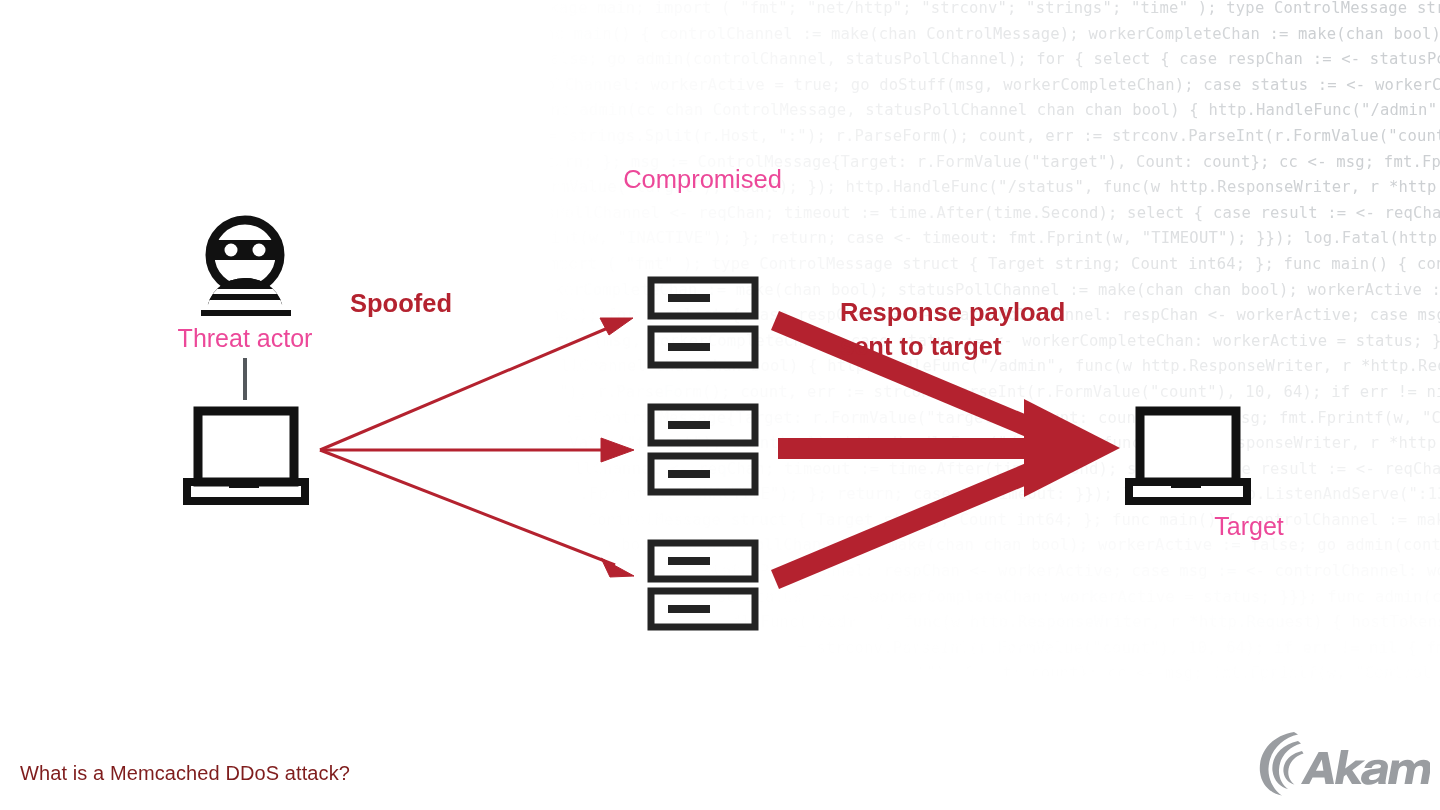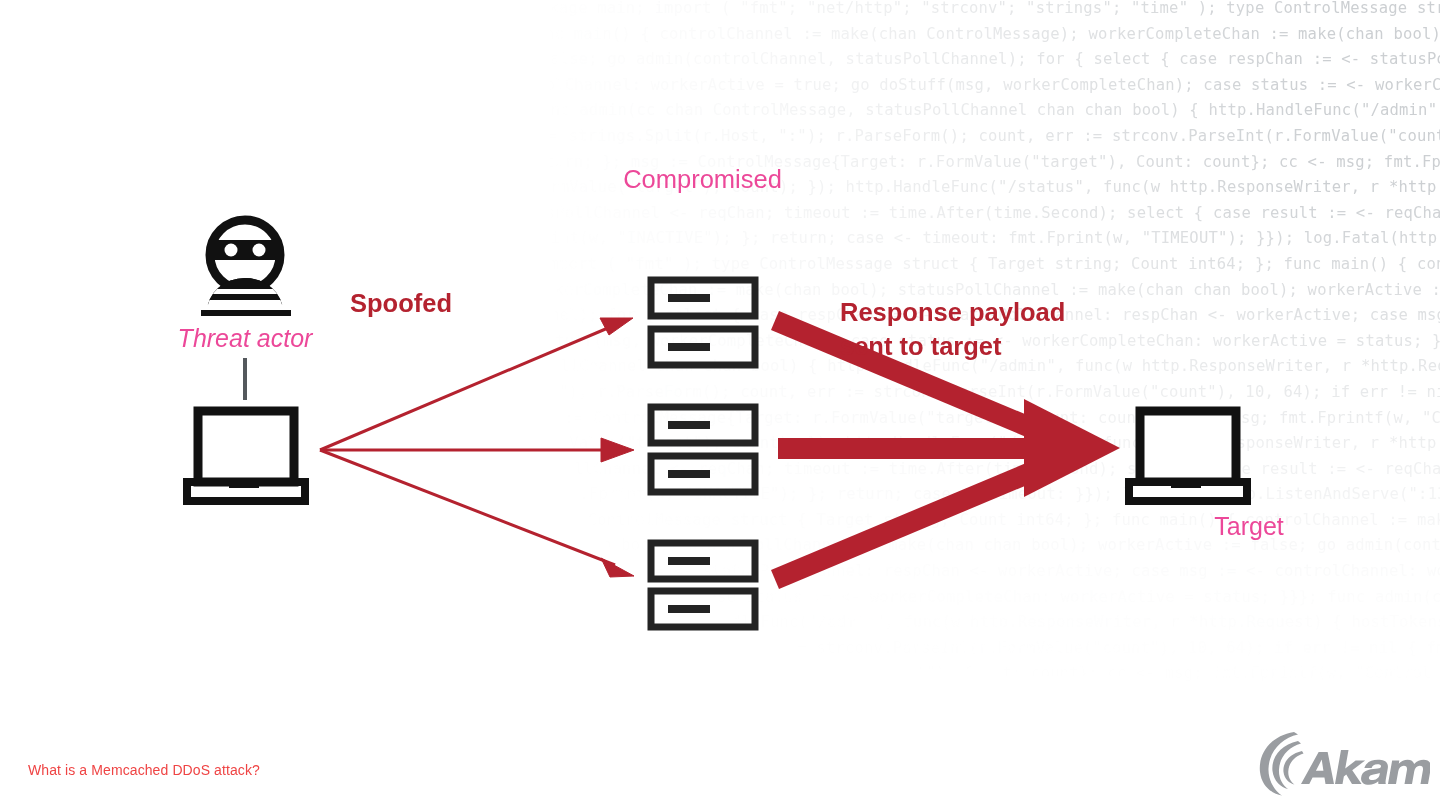--- a/index.html
+++ b/index.html
@@ -34,32 +34,32 @@
     pointer-events:none;
     user-select:none;
   }
   .code-bg .ln{display:block;height:25.6px;}
 
   
   #art{position:absolute;left:0;top:0;width:1440px;height:810px;}
 
   
   .lbl{position:absolute;color:#ec4899;font-size:25px;line-height:33px;text-align:center;}
-  .lbl-threat{left:110px;top:322px;width:270px;font-style:italic;}
+  .lbl-threat{left:110px;top:322px;width:270px;}
   .lbl-target{left:1139px;top:510px;width:220px;}
   .lbl-servers{left:540px;top:163px;width:325px;font-size:25.5px;line-height:32.5px;}
 
   .redlbl{position:absolute;color:#B4222F;font-weight:bold;font-size:25.5px;line-height:34px;text-align:left;}
   .redlbl-spoof{left:350px;top:286px;width:215px;}
   .redlbl-resp{left:840px;top:295px;width:270px;}
 
   
   .footer-caption{
-    position:absolute;left:28px;top:762px;
-    color:#ef4444;font-size:14px;letter-spacing:.1px;
+    position:absolute;left:20px;top:762px;
+    color:#7f1d1d;font-size:20px;letter-spacing:.1px;
   }
   .akamai{
     position:absolute;right:10px;top:724px;
     width:176px;height:76px;
   }
 </style>
 </head>
 <body>
 
 <div id="stage">

